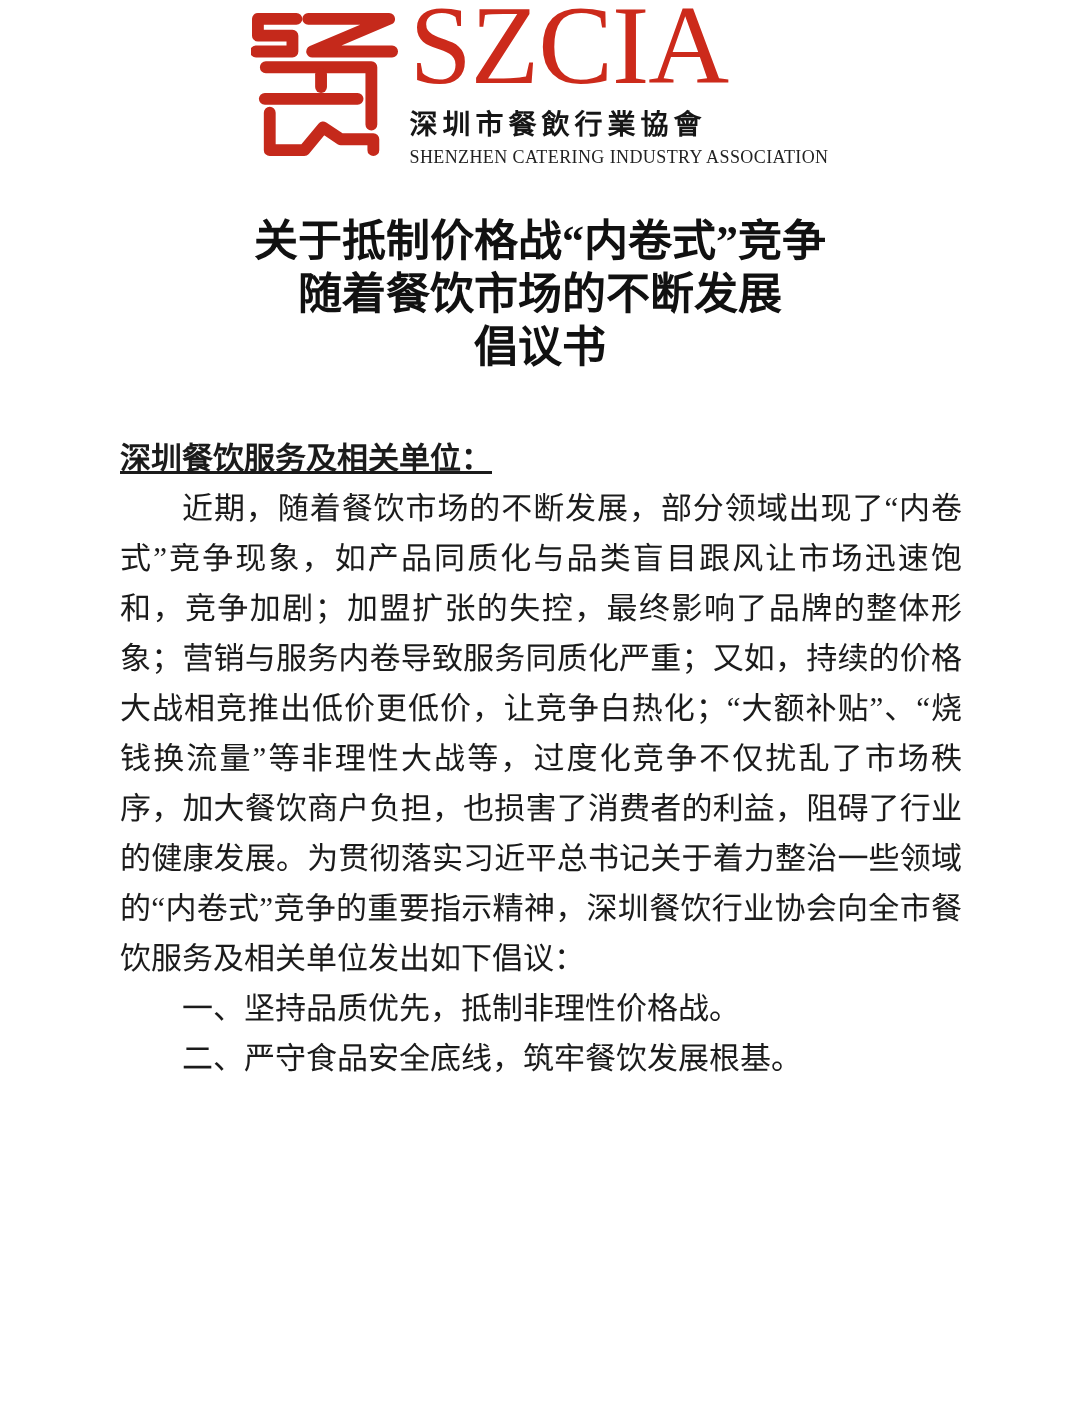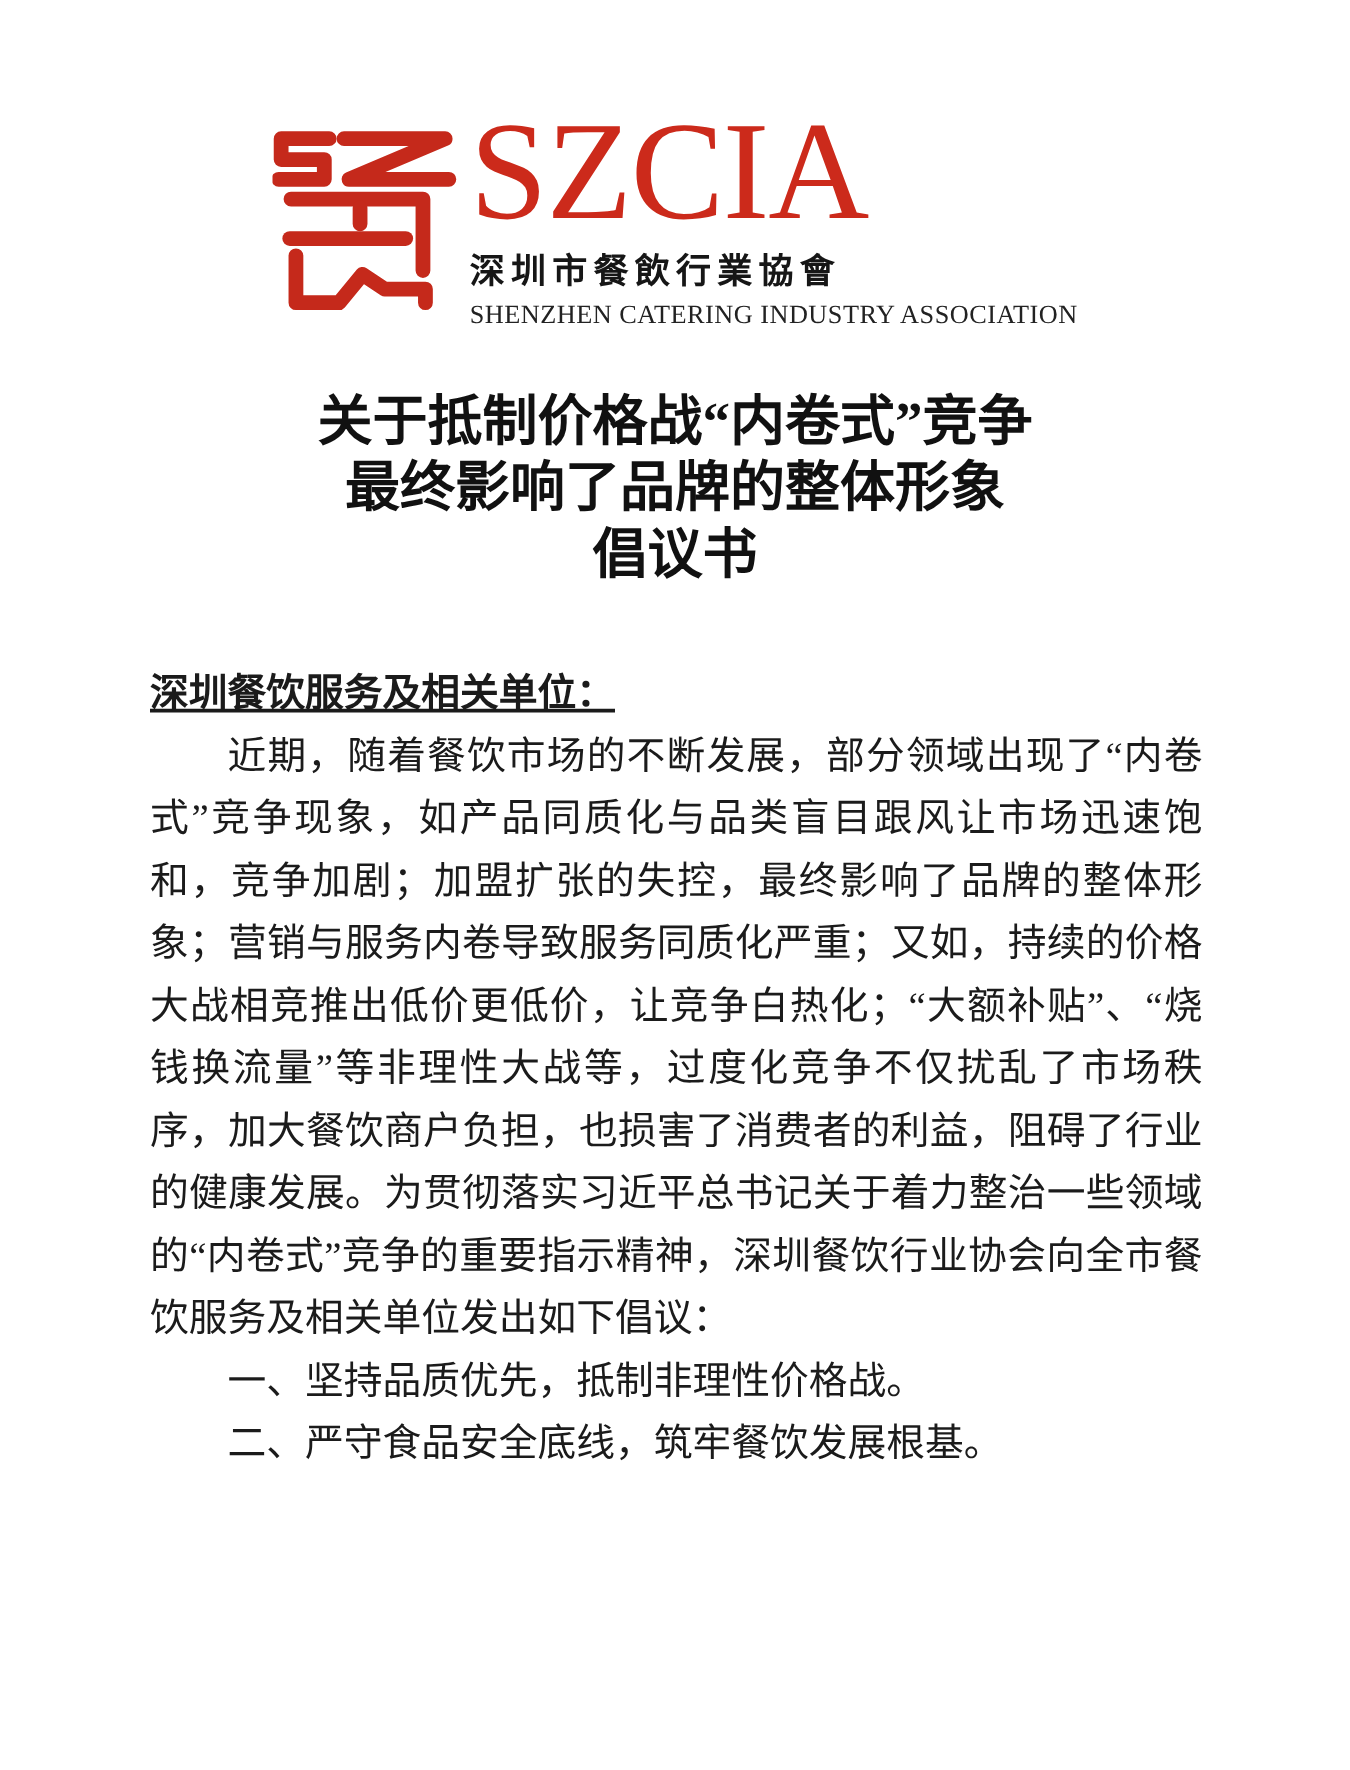--- a/index.html
+++ b/index.html
@@ -9,21 +9,20 @@
     width: 1080px;
     height: 1416px;
     margin: 0 auto;
     background: #ffffff;
     overflow: hidden;
     font-family: "Liberation Serif", "DejaVu Serif", serif;
     color: #1b1b1b;
   }
   
   .logo-row {
-    padding-top: 92px;
     display: flex;
     justify-content: center;
     align-items: flex-start;
     gap: 10px;
   }
   .logo-mark { width: 148px; height: 152px; margin-top: 10px; flex: 0 0 auto; }
   .logo-mark svg { display: block; width: 100%; height: 100%; }
   .logo-textcol { display: flex; flex-direction: column; align-items: flex-start; }
   .logo-acronym {
     font-family: "Liberation Serif", "DejaVu Serif", serif;
@@ -37,21 +36,21 @@
   .logo-cn {
     margin-top: 10px;
     font-size: 28px;
     font-weight: 700;
     letter-spacing: 5px;
     color: #161616;
     white-space: nowrap;
   }
   .logo-en {
     margin-top: 5px;
-    font-size: 21px;
+    font-size: 18px;
     letter-spacing: 0.4px;
     color: #222222;
     white-space: nowrap;
   }
   
   .doc-title {
     margin-top: 47px;
     text-align: center;
     font-size: 44px;
     font-weight: 700;
@@ -95,21 +94,21 @@
     </div>
     <div class="logo-textcol">
       <div class="logo-acronym">SZCIA</div>
       <div class="logo-cn">深圳市餐飲行業協會</div>
       <div class="logo-en">SHENZHEN CATERING INDUSTRY ASSOCIATION</div>
     </div>
   </header>
 
   <h1 class="doc-title">
     <div>关于抵制价格战“内卷式”竞争</div>
-    <div>最终影响了品牌的整体形象</div>
+    <div>随着餐饮市场的不断发展</div>
     <div>倡议书</div>
   </h1>
 
   <main class="doc-body">
     <p class="salutation">深圳餐饮服务及相关单位：</p>
     <p class="para">近期，随着餐饮市场的不断发展，部分领域出现了“内卷式”竞争现象，如产品同质化与品类盲目跟风让市场迅速饱和，竞争加剧；加盟扩张的失控，最终影响了品牌的整体形象；营销与服务内卷导致服务同质化严重；又如，持续的价格大战相竞推出低价更低价，让竞争白热化；“大额补贴”、“烧钱换流量”等非理性大战等，过度化竞争不仅扰乱了市场秩序，加大餐饮商户负担，也损害了消费者的利益，阻碍了行业的健康发展。为贯彻落实习近平总书记关于着力整治一些领域的“内卷式”竞争的重要指示精神，深圳餐饮行业协会向全市餐饮服务及相关单位发出如下倡议：</p>
     <p class="heading">一、坚持品质优先，抵制非理性价格战。</p>
     <p class="heading">二、严守食品安全底线，筑牢餐饮发展根基。</p>
 
   </main>

